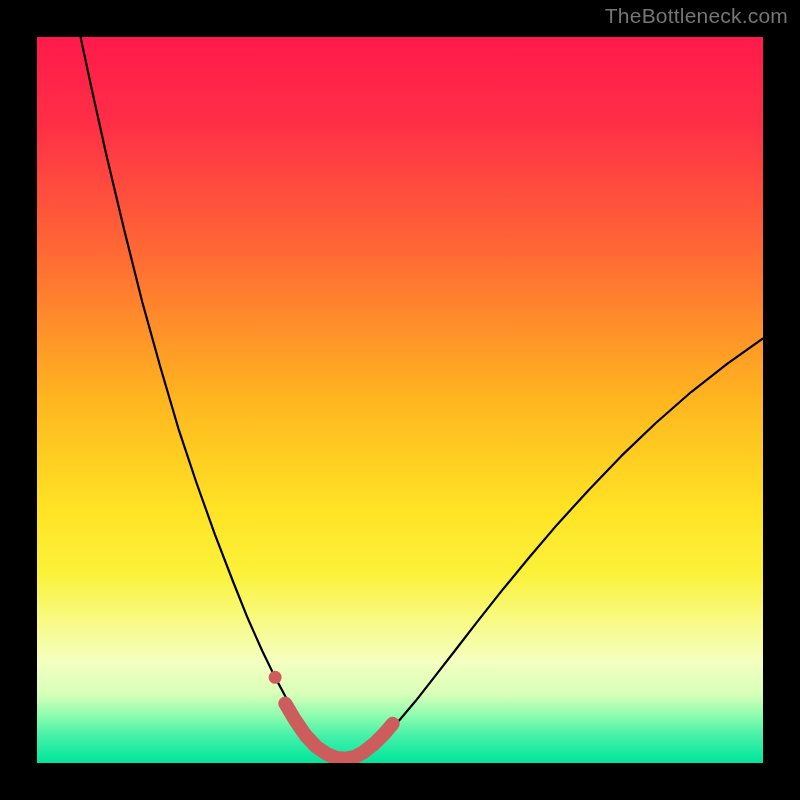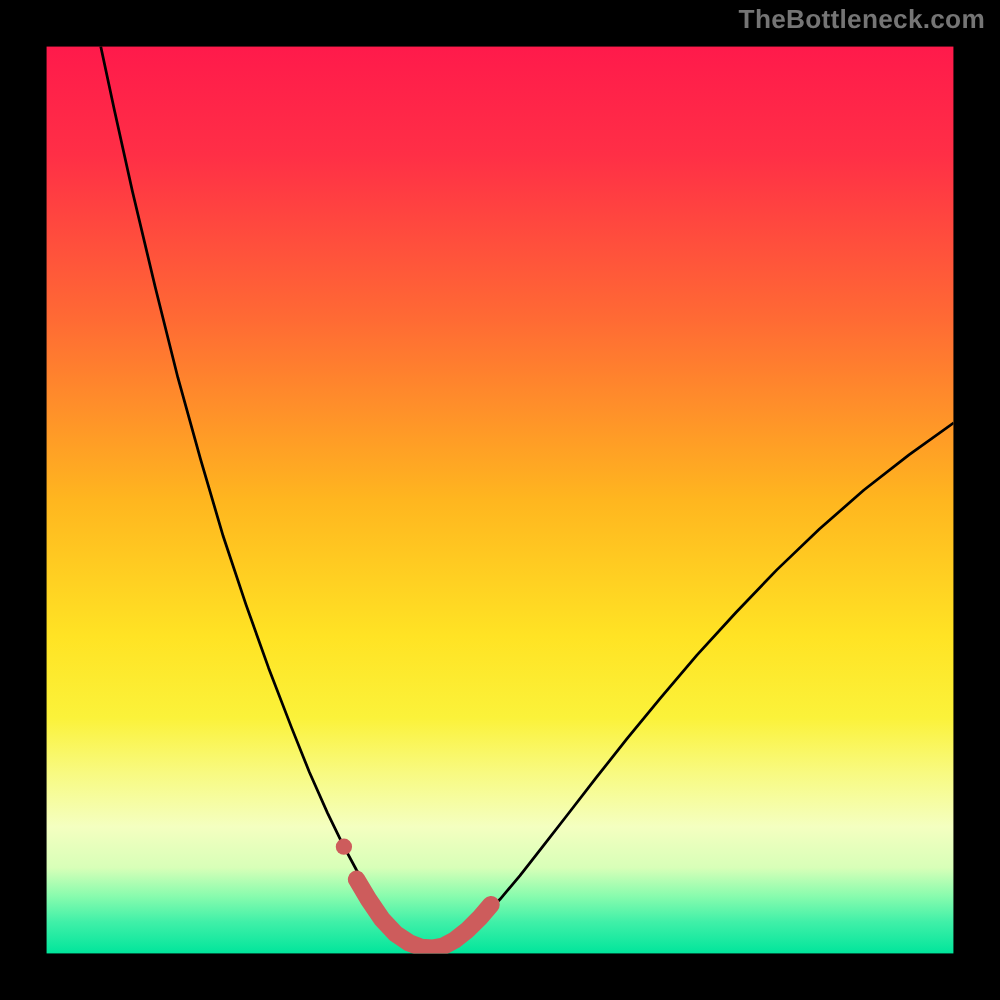--- a/index.html
+++ b/index.html
@@ -26,21 +26,21 @@
     width: 726px;
     height: 726px;
     overflow: hidden;
   }
   .watermark {
     position: absolute;
     top: 4px;
     right: 12px;
     color: #757575;
     font-size: 21px;
-    font-weight: 700;
+    font-weight: 400;
     letter-spacing: 0.2px;
     z-index: 50;
   }
   svg { display: block; }
 </style>
 </head>
 <body>
 
 <div class="frame">
   <div class="watermark">TheBottleneck.com</div>

